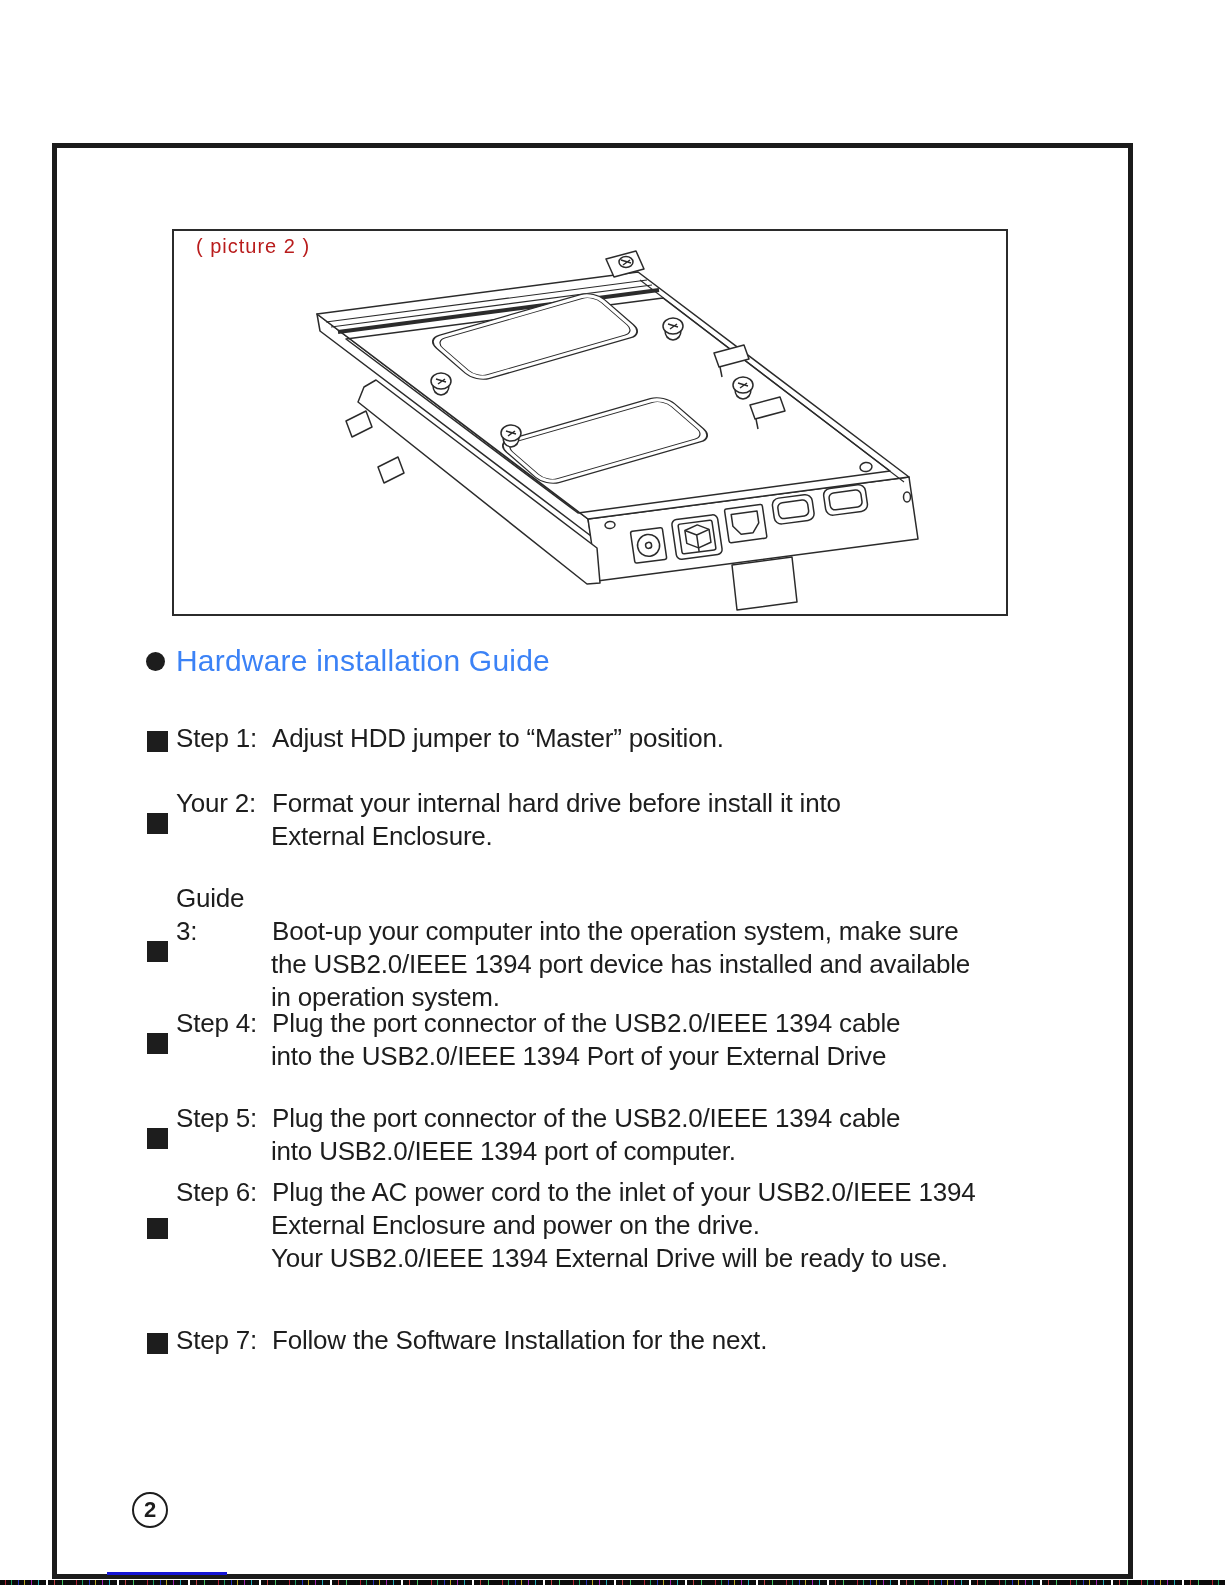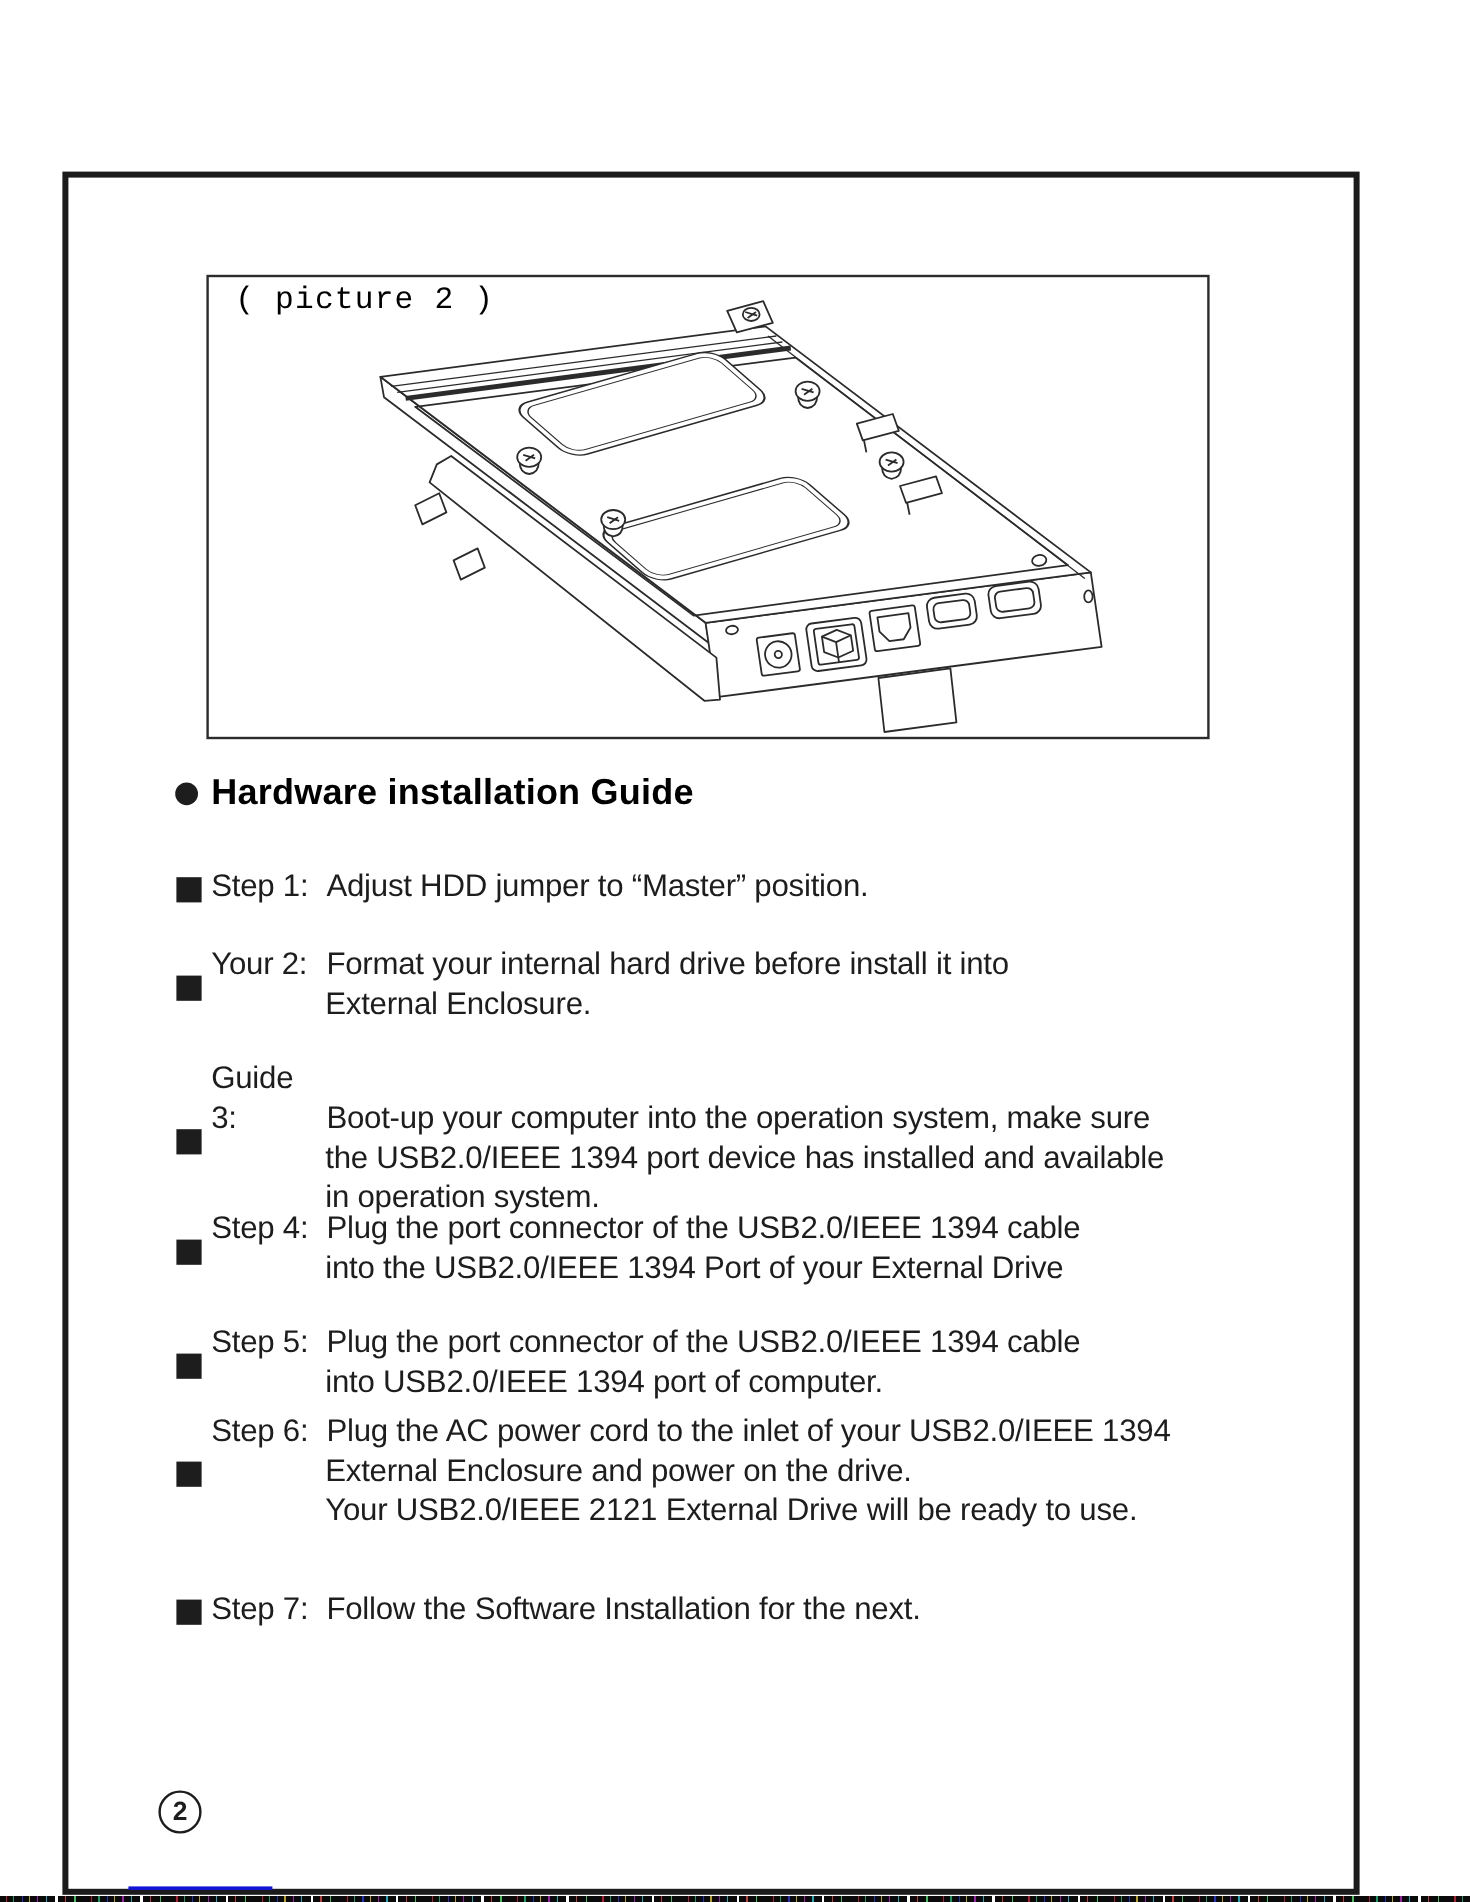--- a/index.html
+++ b/index.html
@@ -4,26 +4,26 @@
 <style>
   html,body{margin:0;padding:0;background:#ffffff;}
   #page{position:relative;width:1225px;height:1585px;background:#ffffff;overflow:hidden;
         font-family:"Liberation Sans", sans-serif;color:#1d1d1d;}
   
   .frame{position:absolute;left:52px;top:143px;width:1081px;height:1436px;
          border:5px solid #1b1b1b;box-sizing:border-box;background:#ffffff;}
   
   .figure-box{position:absolute;left:172px;top:229px;width:832px;height:383px;
               border:2px solid #2b2b2b;box-sizing:content-box;background:#fff;}
-  .figure-caption{position:absolute;left:22px;top:4px;font-size:26px;letter-spacing:1px;color:#000000;font-family:Liberation Mono, monospace;}
+  .figure-caption{position:absolute;left:22px;top:4px;font-size:20px;letter-spacing:1px;color:#b91c1c;}
   .figure-box svg{position:absolute;left:0;top:0;width:832px;height:383px;}
   
   .heading{position:absolute;left:146px;top:644px;display:flex;align-items:center;}
   .heading .dot{width:19px;height:19px;border-radius:50%;background:#1d1d1d;margin-right:11px;flex:none;}
-  .heading .htext{font-size:30px;font-weight:bold;letter-spacing:0.2px;color:#000000;}
+  .heading .htext{font-size:30px;font-weight:normal;letter-spacing:0.2px;color:#3b82f6;}
   
   .step{position:absolute;left:147px;display:flex;align-items:center;width:930px;}
   .step .sq{width:21px;height:21px;background:#1d1d1d;margin-top:6px;flex:none;}
   .stext{margin-left:8px;font-size:26px;line-height:33px;color:#1d1d1d;letter-spacing:-0.2px;}
   .slabel{display:inline-block;width:96px;}
   .cont{margin-left:95px;}
   
   .pagenum{position:absolute;left:132px;top:1492px;width:36px;height:36px;border:2.5px solid #1d1d1d;
            border-radius:50%;box-sizing:border-box;display:flex;align-items:center;justify-content:center;
            font-size:22px;font-weight:bold;}
@@ -172,21 +172,21 @@
       <div><span class="slabel">Step 5:</span><span>Plug the port connector of the USB2.0/IEEE 1394 cable</span></div>
       <div class="cont">into USB2.0/IEEE 1394 port of computer.</div>
     </div>
   </div>
 
   <div class="step" style="top:1176px">
     <span class="sq"></span>
     <div class="stext">
       <div><span class="slabel">Step 6:</span><span>Plug the AC power cord to the inlet of your USB2.0/IEEE 1394</span></div>
       <div class="cont">External Enclosure and power on the drive.</div>
-      <div class="cont">Your USB2.0/IEEE 2121 External Drive will be ready to use.</div>
+      <div class="cont">Your USB2.0/IEEE 1394 External Drive will be ready to use.</div>
     </div>
   </div>
 
   <div class="step" style="top:1324px">
     <span class="sq"></span>
     <div class="stext">
       <div><span class="slabel">Step 7:</span><span>Follow the Software Installation for the next.</span></div>
     </div>
   </div>
 

